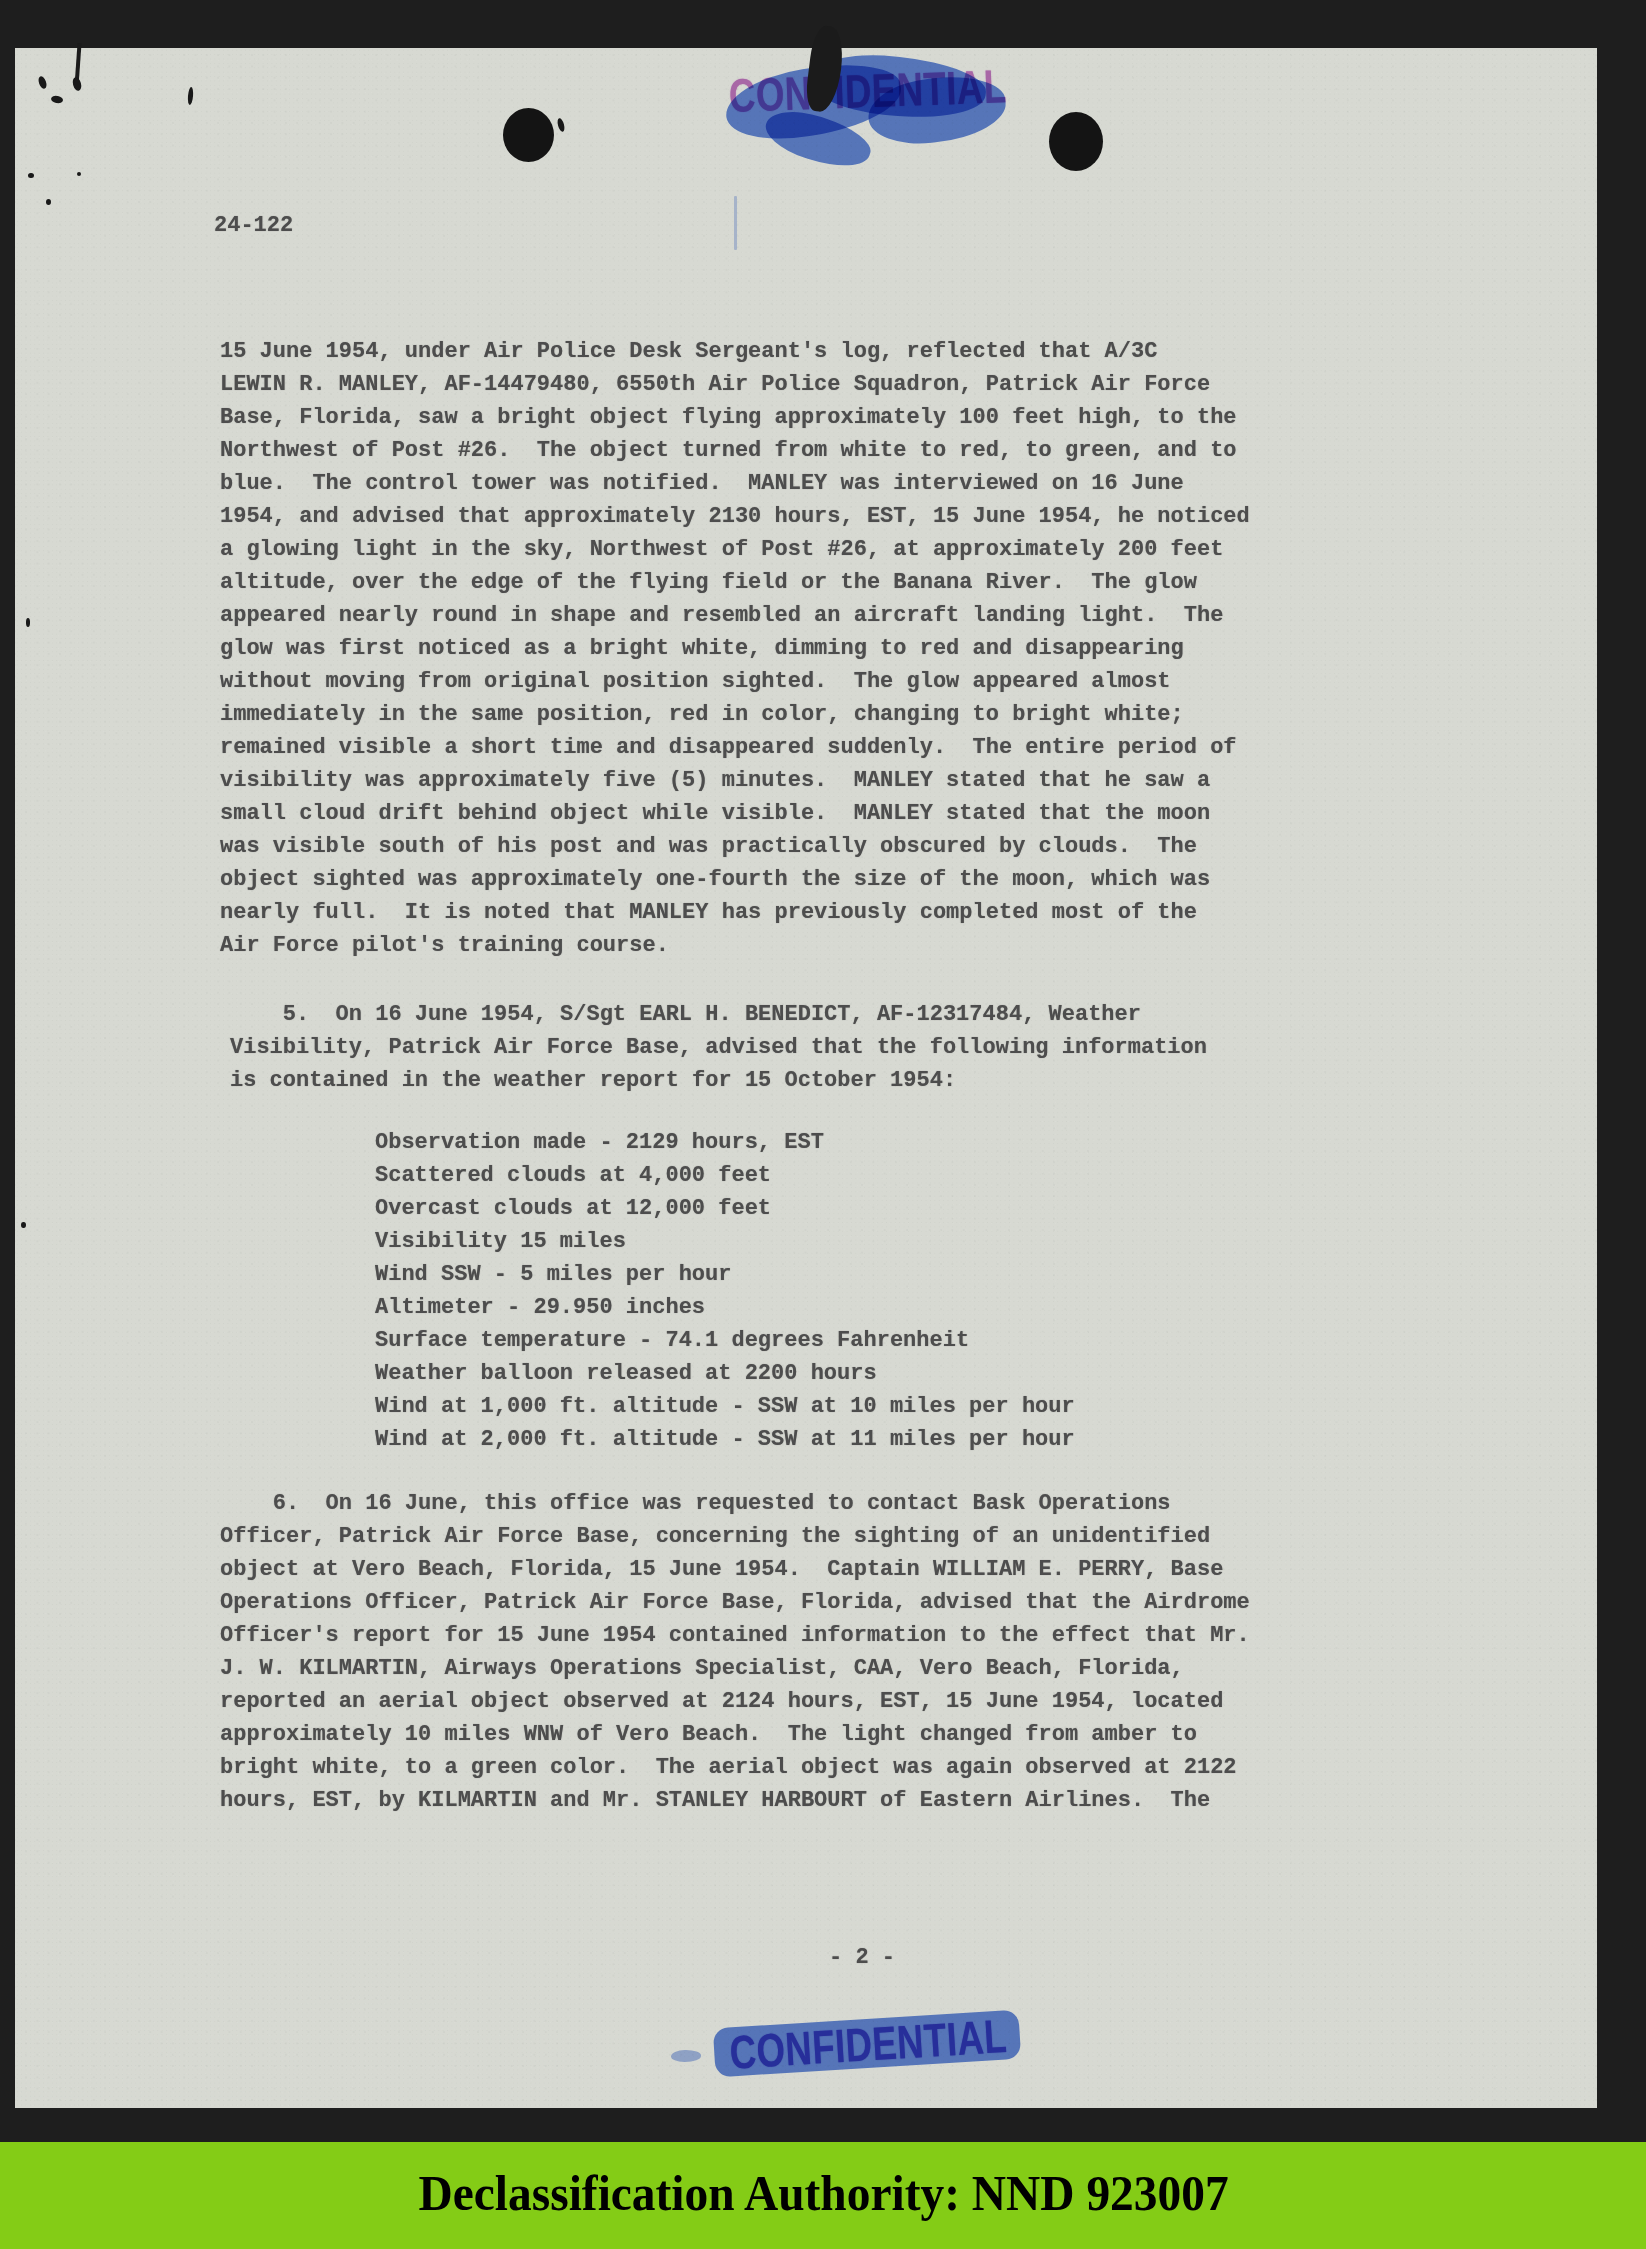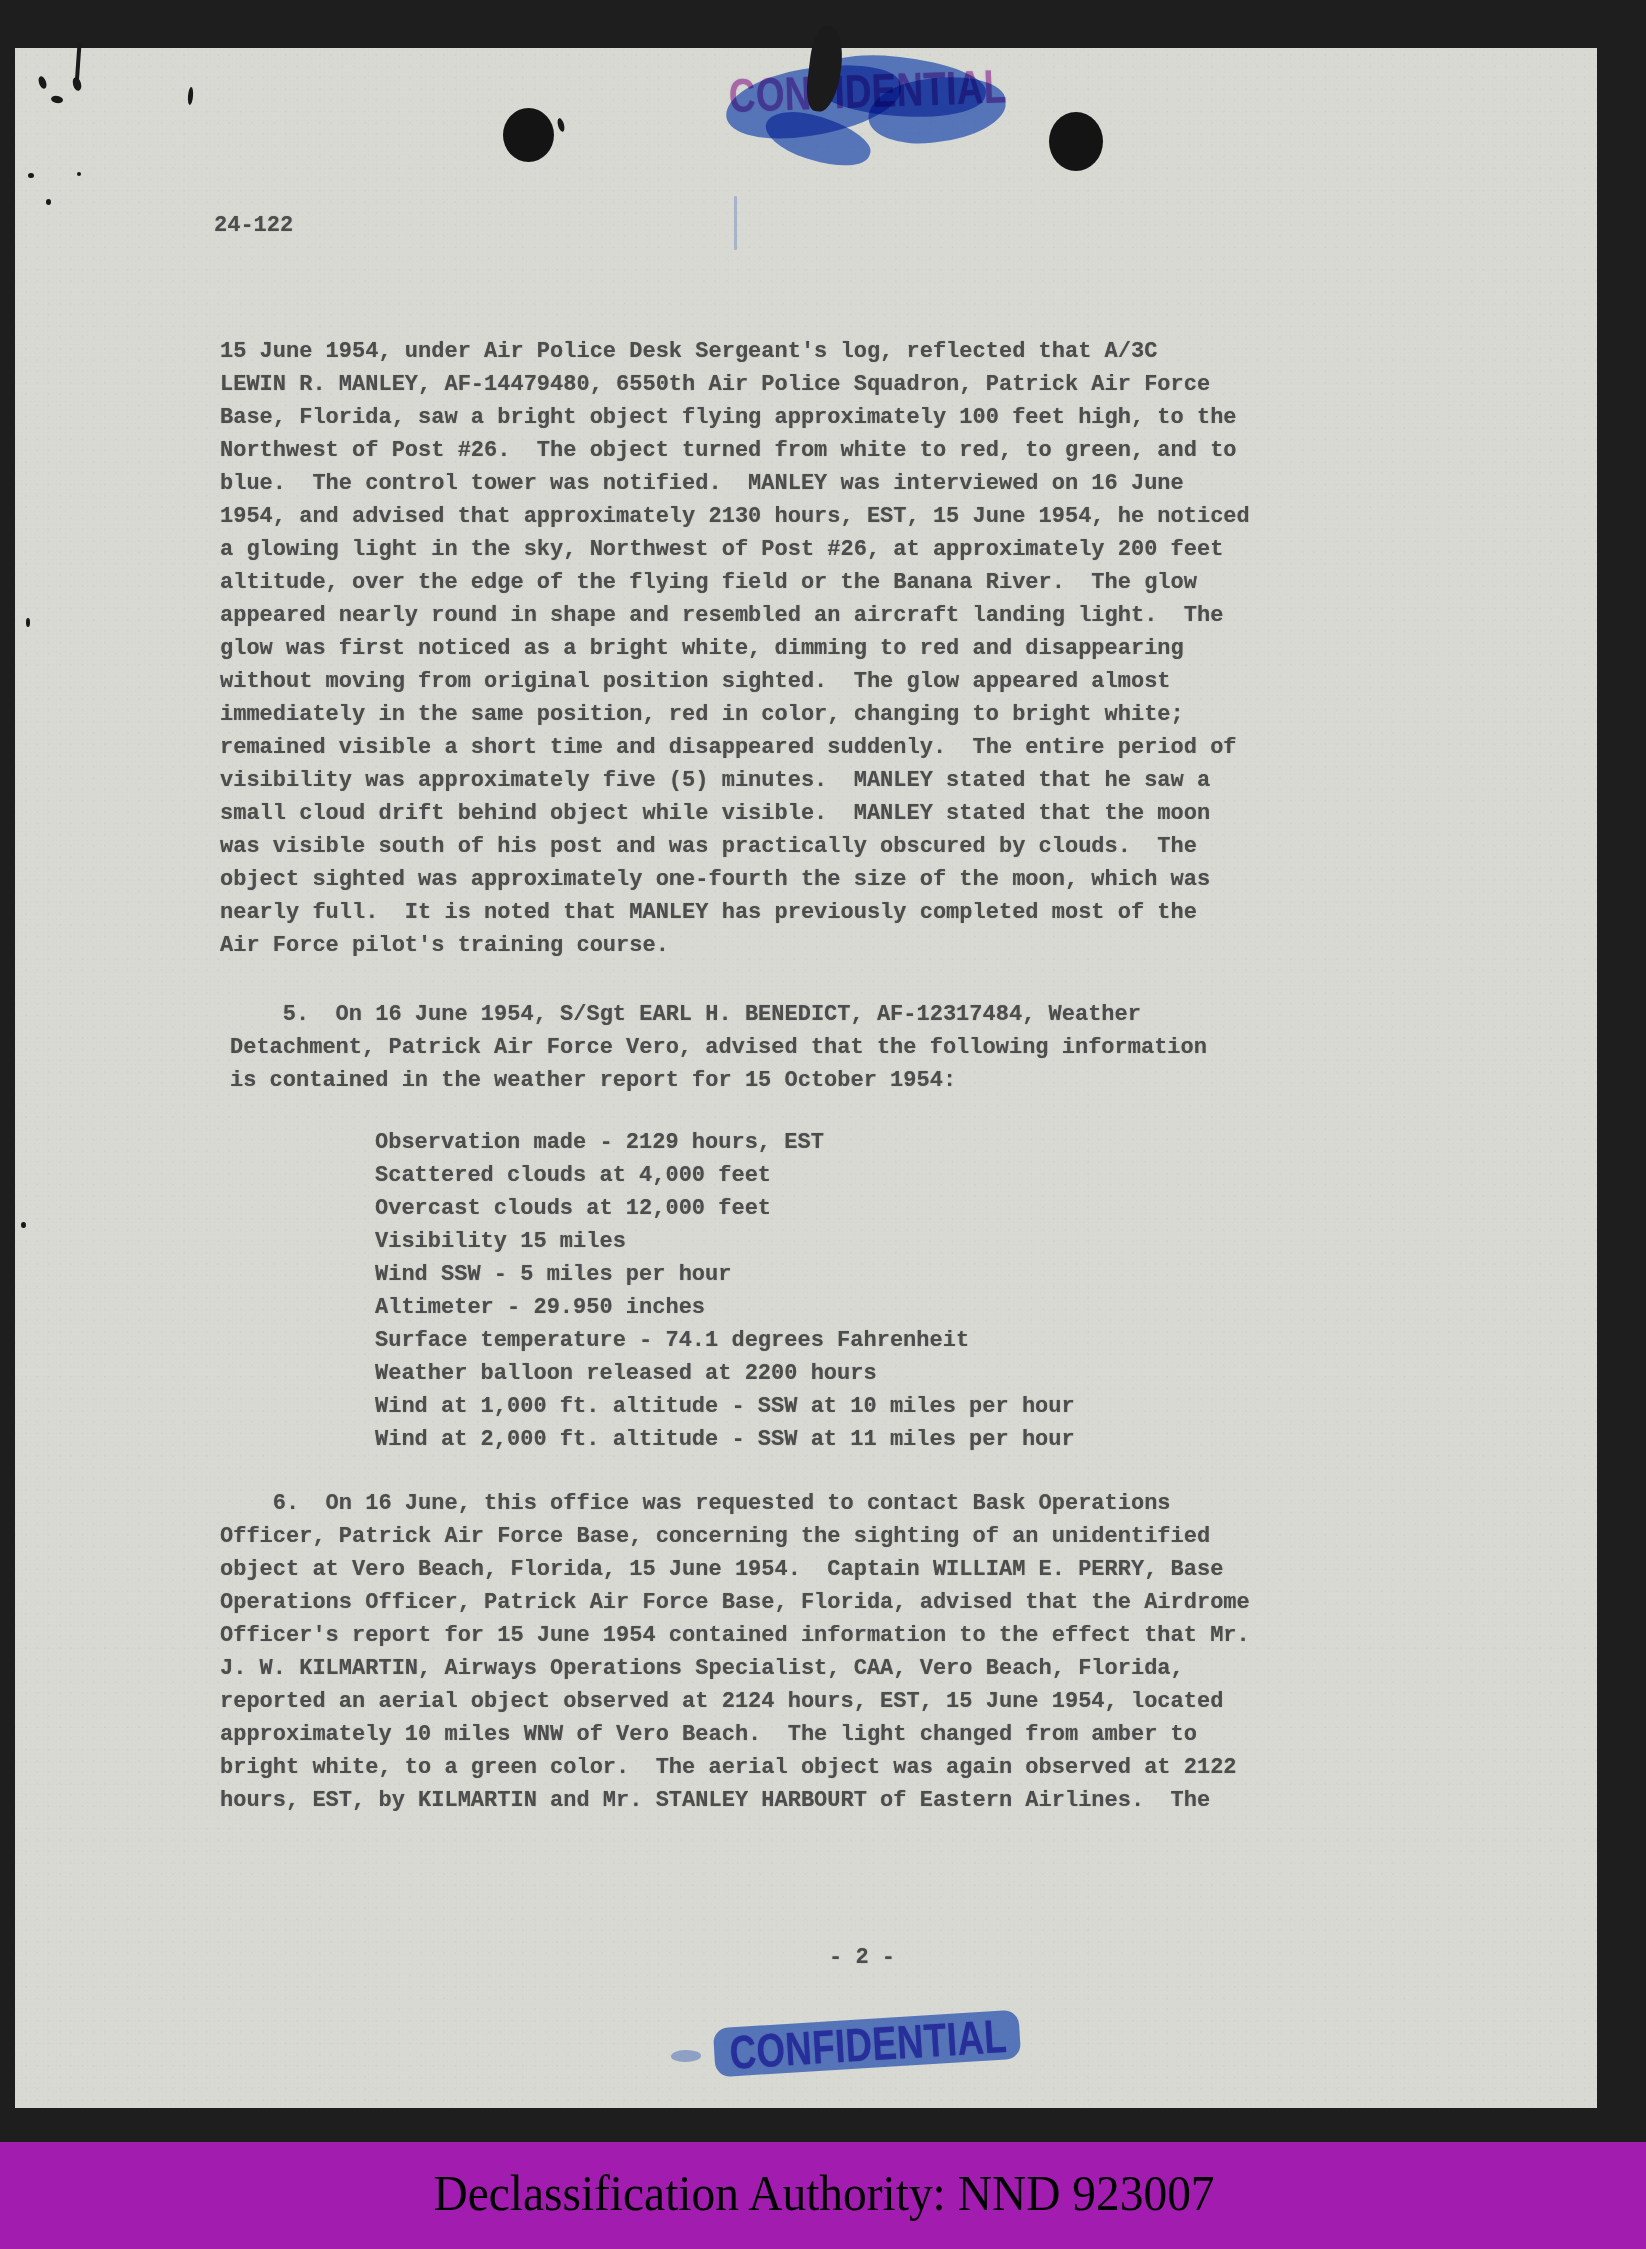--- a/index.html
+++ b/index.html
@@ -26,38 +26,38 @@
                   transform:rotate(-2deg) scaleX(.78);text-shadow:0 0 1.5px rgba(160,84,159,.6);}
   .stamp-bottom-text{left:713px;top:1977px;color:#5b4fae;opacity:.95;
                      transform:rotate(-3.5deg) scaleX(.78);text-shadow:0 0 1.5px rgba(91,79,174,.6);}
   .marker{position:absolute;background:#3f6cd9;mix-blend-mode:multiply;opacity:.8;
           border-radius:48% 52% 55% 45%/55% 45% 52% 48%;}
   
   .hole{position:absolute;background:#141414;border-radius:50%;}
   .speck{position:absolute;background:#191919;border-radius:50%;}
   .tear{position:absolute;background:#1b1b1b;}
   
-  .banner{position:absolute;left:0;top:2142px;width:1647px;height:107px;background:#a21caf;
-          display:flex;align-items:flex-start;justify-content:center;}
+  .banner{position:absolute;left:0;top:2142px;width:1647px;height:107px;background:#84cc16;
+          display:flex;align-items:flex-start;justify-content:center;font-weight:bold;}
   .banner span{font-family:"Liberation Serif",serif;font-size:51px;line-height:1;color:#000;
                margin-top:26px;transform:scaleX(.93);white-space:pre;}
 </style>
 </head>
 <body>
 
 <div class="canvas">
 
   <div class="paper">
 
     <div class="typed" style="left:199px;top:161px;">24-122</div>
 
 
     <div class="typed" style="left:205px;top:287px;"><div class="line">15 June 1954, under Air Police Desk Sergeant's log, reflected that A/3C</div><div class="line">LEWIN R. MANLEY, AF-14479480, 6550th Air Police Squadron, Patrick Air Force</div><div class="line">Base, Florida, saw a bright object flying approximately 100 feet high, to the</div><div class="line">Northwest of Post #26.  The object turned from white to red, to green, and to</div><div class="line">blue.  The control tower was notified.  MANLEY was interviewed on 16 June</div><div class="line">1954, and advised that approximately 2130 hours, EST, 15 June 1954, he noticed</div><div class="line">a glowing light in the sky, Northwest of Post #26, at approximately 200 feet</div><div class="line">altitude, over the edge of the flying field or the Banana River.  The glow</div><div class="line">appeared nearly round in shape and resembled an aircraft landing light.  The</div><div class="line">glow was first noticed as a bright white, dimming to red and disappearing</div><div class="line">without moving from original position sighted.  The glow appeared almost</div><div class="line">immediately in the same position, red in color, changing to bright white;</div><div class="line">remained visible a short time and disappeared suddenly.  The entire period of</div><div class="line">visibility was approximately five (5) minutes.  MANLEY stated that he saw a</div><div class="line">small cloud drift behind object while visible.  MANLEY stated that the moon</div><div class="line">was visible south of his post and was practically obscured by clouds.  The</div><div class="line">object sighted was approximately one-fourth the size of the moon, which was</div><div class="line">nearly full.  It is noted that MANLEY has previously completed most of the</div><div class="line">Air Force pilot's training course.</div></div>
 
-    <div class="typed" style="left:205px;top:950px;margin-left:10px;"><div class="line">    5.  On 16 June 1954, S/Sgt EARL H. BENEDICT, AF-12317484, Weather</div><div class="line">Detachment, Patrick Air Force Vero, advised that the following information</div><div class="line">is contained in the weather report for 15 October 1954:</div></div>
+    <div class="typed" style="left:205px;top:950px;margin-left:10px;"><div class="line">    5.  On 16 June 1954, S/Sgt EARL H. BENEDICT, AF-12317484, Weather</div><div class="line">Visibility, Patrick Air Force Base, advised that the following information</div><div class="line">is contained in the weather report for 15 October 1954:</div></div>
 
     <div class="typed" style="left:360px;top:1078px;"><div class="line">Observation made - 2129 hours, EST</div><div class="line">Scattered clouds at 4,000 feet</div><div class="line">Overcast clouds at 12,000 feet</div><div class="line">Visibility 15 miles</div><div class="line">Wind SSW - 5 miles per hour</div><div class="line">Altimeter - 29.950 inches</div><div class="line">Surface temperature - 74.1 degrees Fahrenheit</div><div class="line">Weather balloon released at 2200 hours</div><div class="line">Wind at 1,000 ft. altitude - SSW at 10 miles per hour</div><div class="line">Wind at 2,000 ft. altitude - SSW at 11 miles per hour</div></div>
 
     <div class="typed" style="left:205px;top:1439px;"><div class="line">    6.  On 16 June, this office was requested to contact Bask Operations</div><div class="line">Officer, Patrick Air Force Base, concerning the sighting of an unidentified</div><div class="line">object at Vero Beach, Florida, 15 June 1954.  Captain WILLIAM E. PERRY, Base</div><div class="line">Operations Officer, Patrick Air Force Base, Florida, advised that the Airdrome</div><div class="line">Officer's report for 15 June 1954 contained information to the effect that Mr.</div><div class="line">J. W. KILMARTIN, Airways Operations Specialist, CAA, Vero Beach, Florida,</div><div class="line">reported an aerial object observed at 2124 hours, EST, 15 June 1954, located</div><div class="line">approximately 10 miles WNW of Vero Beach.  The light changed from amber to</div><div class="line">bright white, to a green color.  The aerial object was again observed at 2122</div><div class="line">hours, EST, by KILMARTIN and Mr. STANLEY HARBOURT of Eastern Airlines.  The</div></div>
 
     <div class="typed" style="left:814px;top:1893px;">- 2 -</div>
 
     <span class="stamp-text stamp-top-text">CONFIDENTIAL</span>
     <div class="marker" style="left:710px;top:20px;width:177px;height:67px;transform:rotate(-9deg);"></div>
     <div class="marker" style="left:794px;top:9px;width:177px;height:59px;transform:rotate(6deg);"></div>

